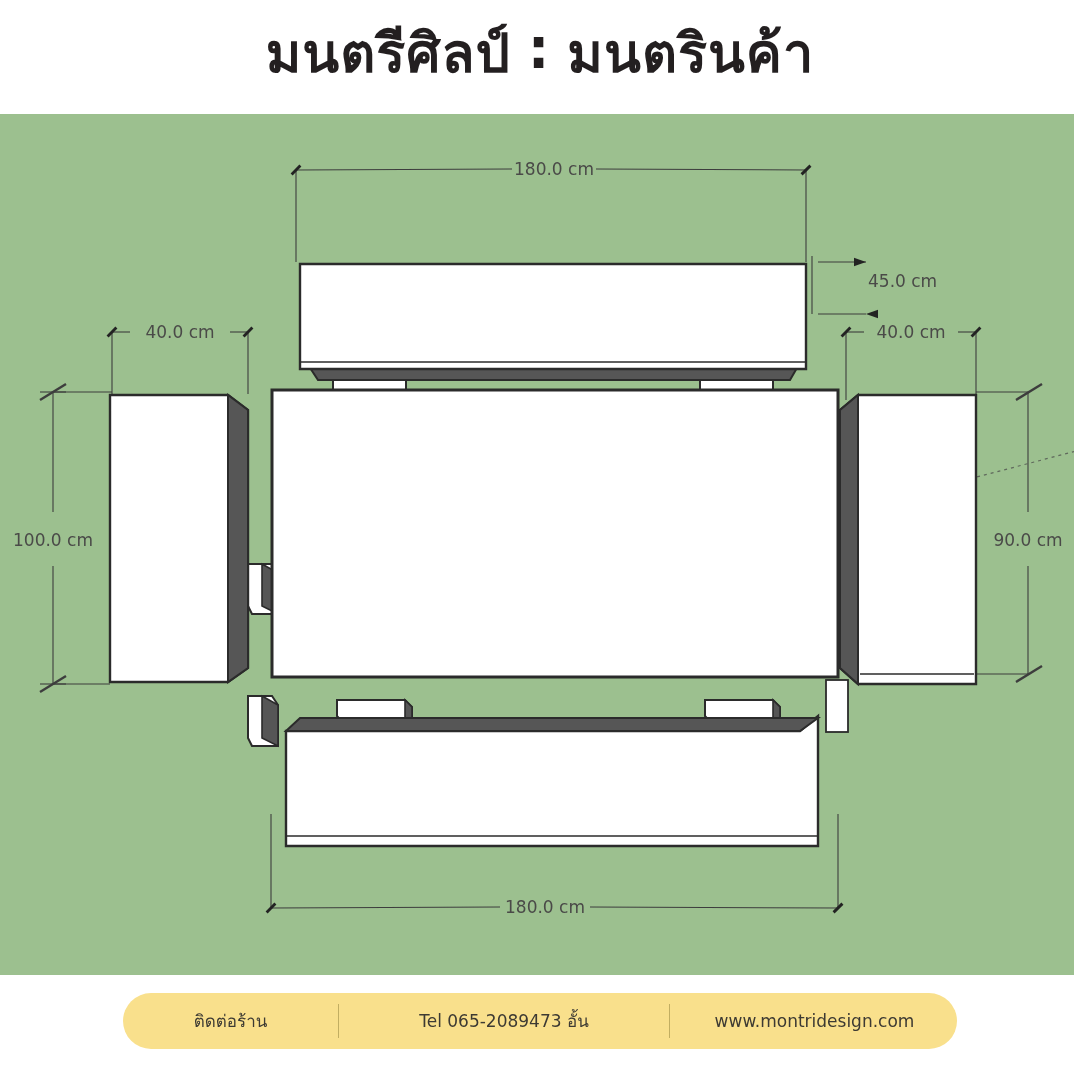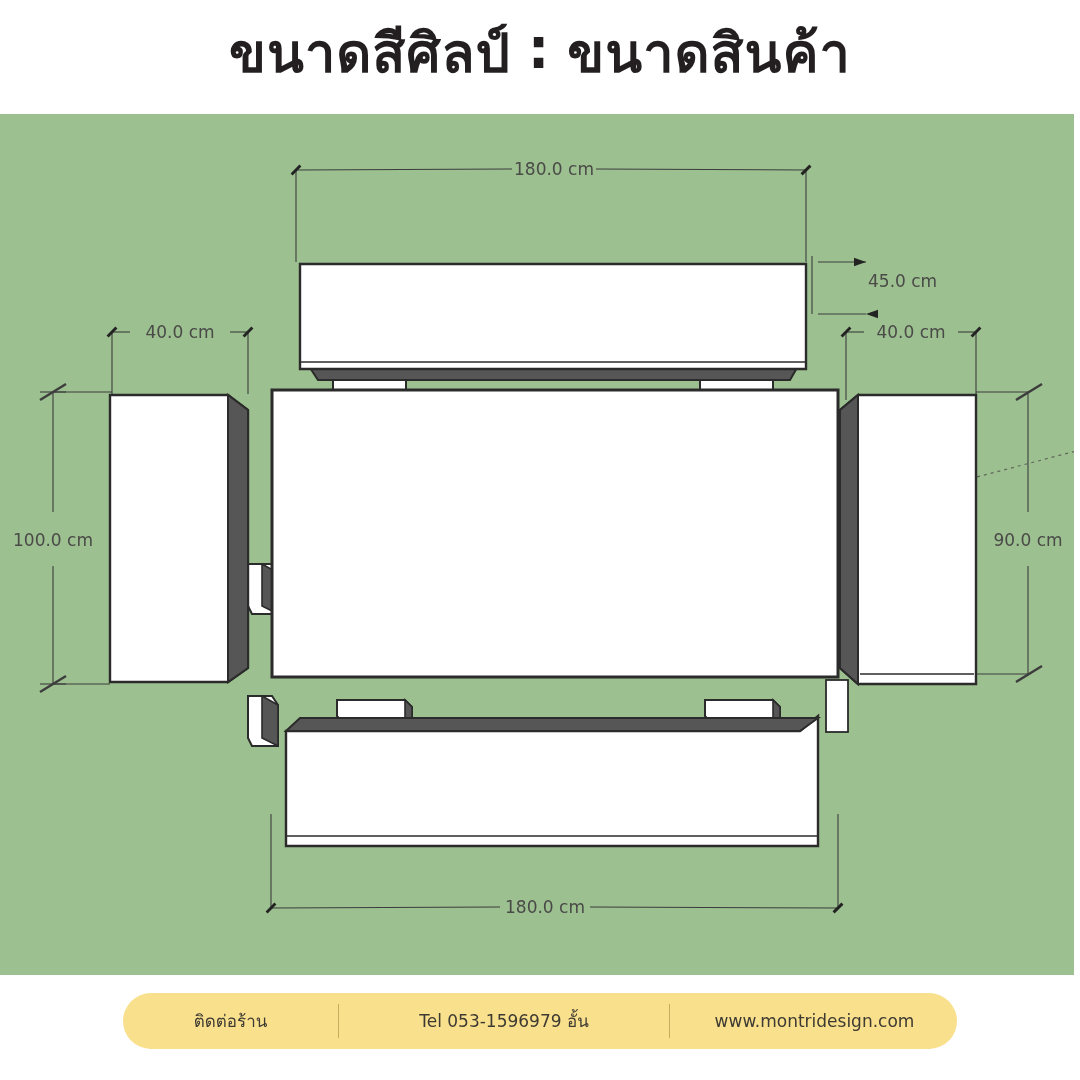--- a/index.html
+++ b/index.html
@@ -72,21 +72,21 @@
     font-size:17px;
     fill:#4a4a48;
   }
 </style>
 </head>
 <body>
 
 <div class="page">
 
   <div class="title-bar">
-    <div class="title-text">ขนาดสีศิลป์ ∶ ขนาดสินค้า</div>
+    <div class="title-text">มนตรีศิลป์ ∶ มนตรินค้า</div>
   </div>
 
   <div class="canvas">
     <svg width="1080" height="861" viewBox="0 0 1080 861" xmlns="http://www.w3.org/2000/svg">
 
       <defs>
         <marker id="slash" markerWidth="14" markerHeight="14" refX="7" refY="7" orient="auto">
           <line x1="3" y1="11" x2="11" y2="3" stroke="#232323" stroke-width="2.6"></line>
         </marker>
         <marker id="arrowR" markerWidth="12" markerHeight="10" refX="11" refY="5" orient="auto">
@@ -209,19 +209,19 @@
 
       <text class="dimtext" x="545" y="799" text-anchor="middle">180.0 cm</text>
 
     </svg>
   </div>
 
   <div class="footer-area">
     <div class="footer-pill">
       <div class="f-seg seg1">ติดต่อร้าน</div>
       <div class="f-div"></div>
-      <div class="f-seg seg2">Tel 053-1596979 อั้น</div>
+      <div class="f-seg seg2">Tel 065-2089473 อั้น</div>
       <div class="f-div"></div>
       <div class="f-seg seg3">www.montridesign.com</div>
     </div>
   </div>
 
 </div>
 
 </body></html>

